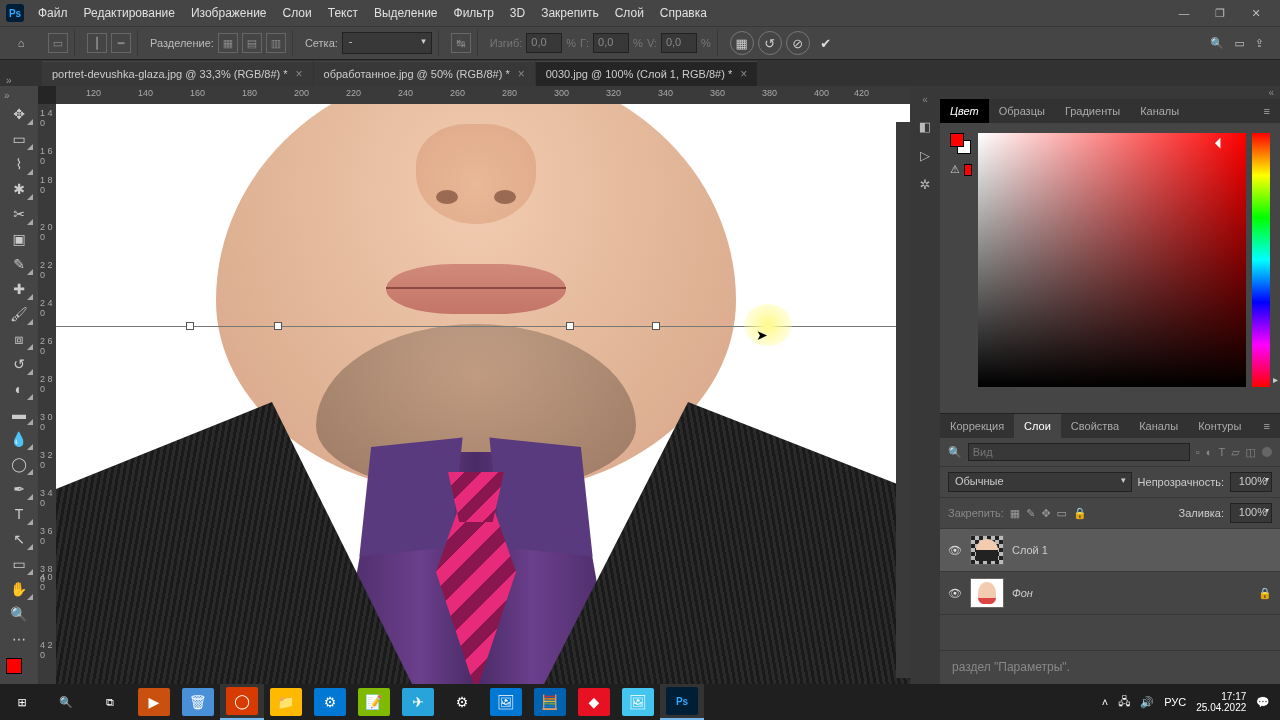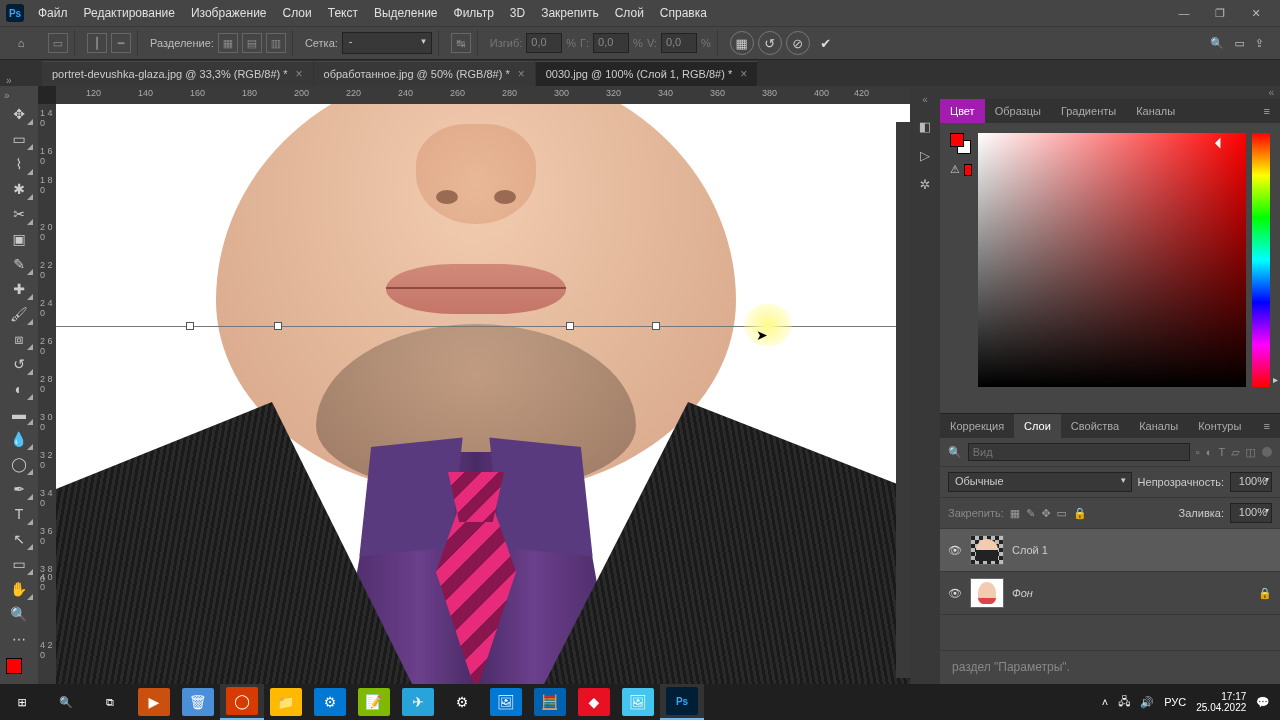--- a/index.html
+++ b/index.html
@@ -75,21 +75,21 @@
 .canvas-scroll-h .thumb{position:absolute;left:45%;width:18%;height:100%;background:#5a5a5a;}
 .status-bar{height:18px;background:#3a3a3a;color:#bbb;font-size:10px;display:flex;align-items:center;gap:20px;padding-left:8px;border-top:1px solid #222;}
 
 
 .strip{width:30px;background:#383838;display:flex;flex-direction:column;align-items:center;padding-top:8px;gap:14px;color:#bbb;font-size:13px;}
 
 
 .right-panels{width:340px;background:#383838;display:flex;flex-direction:column;}
 .panel-tabs{display:flex;background:#323232;font-size:11px;color:#aaa;}
 .panel-tabs div{padding:6px 10px;cursor:pointer;}
-.panel-tabs .active{background:#a21caf;color:#fff;}
+.panel-tabs .active{background:#000000;color:#fff;font-style:italic;}
 .color-picker{padding:10px;display:flex;gap:6px;background:#454545;height:290px;position:relative;}
 .picker-left{width:22px;display:flex;flex-direction:column;gap:8px;}
 .fgbg-sw{position:relative;width:22px;height:22px;}
 .fgbg-sw .fg{position:absolute;width:14px;height:14px;background:#f00;border:1px solid #000;z-index:2;}
 .fgbg-sw .bg{position:absolute;width:14px;height:14px;background:#fff;border:1px solid #000;left:7px;top:7px;}
 .warn-row{display:flex;align-items:center;gap:4px;font-size:11px;color:#ccc;}
 .warn-row .sw{width:12px;height:12px;background:#f00;border:1px solid #000;}
 .sat-val{flex:1;height:254px;background:linear-gradient(to top,#000,transparent),linear-gradient(to right,#fff,#f00);position:relative;}
 .hue{width:18px;height:254px;background:linear-gradient(to bottom,#f00,#ff0,#0f0,#0ff,#00f,#f0f,#f00);}
 .hue-tri{position:absolute;right:2px;bottom:28px;color:#ccc;font-size:10px;}

